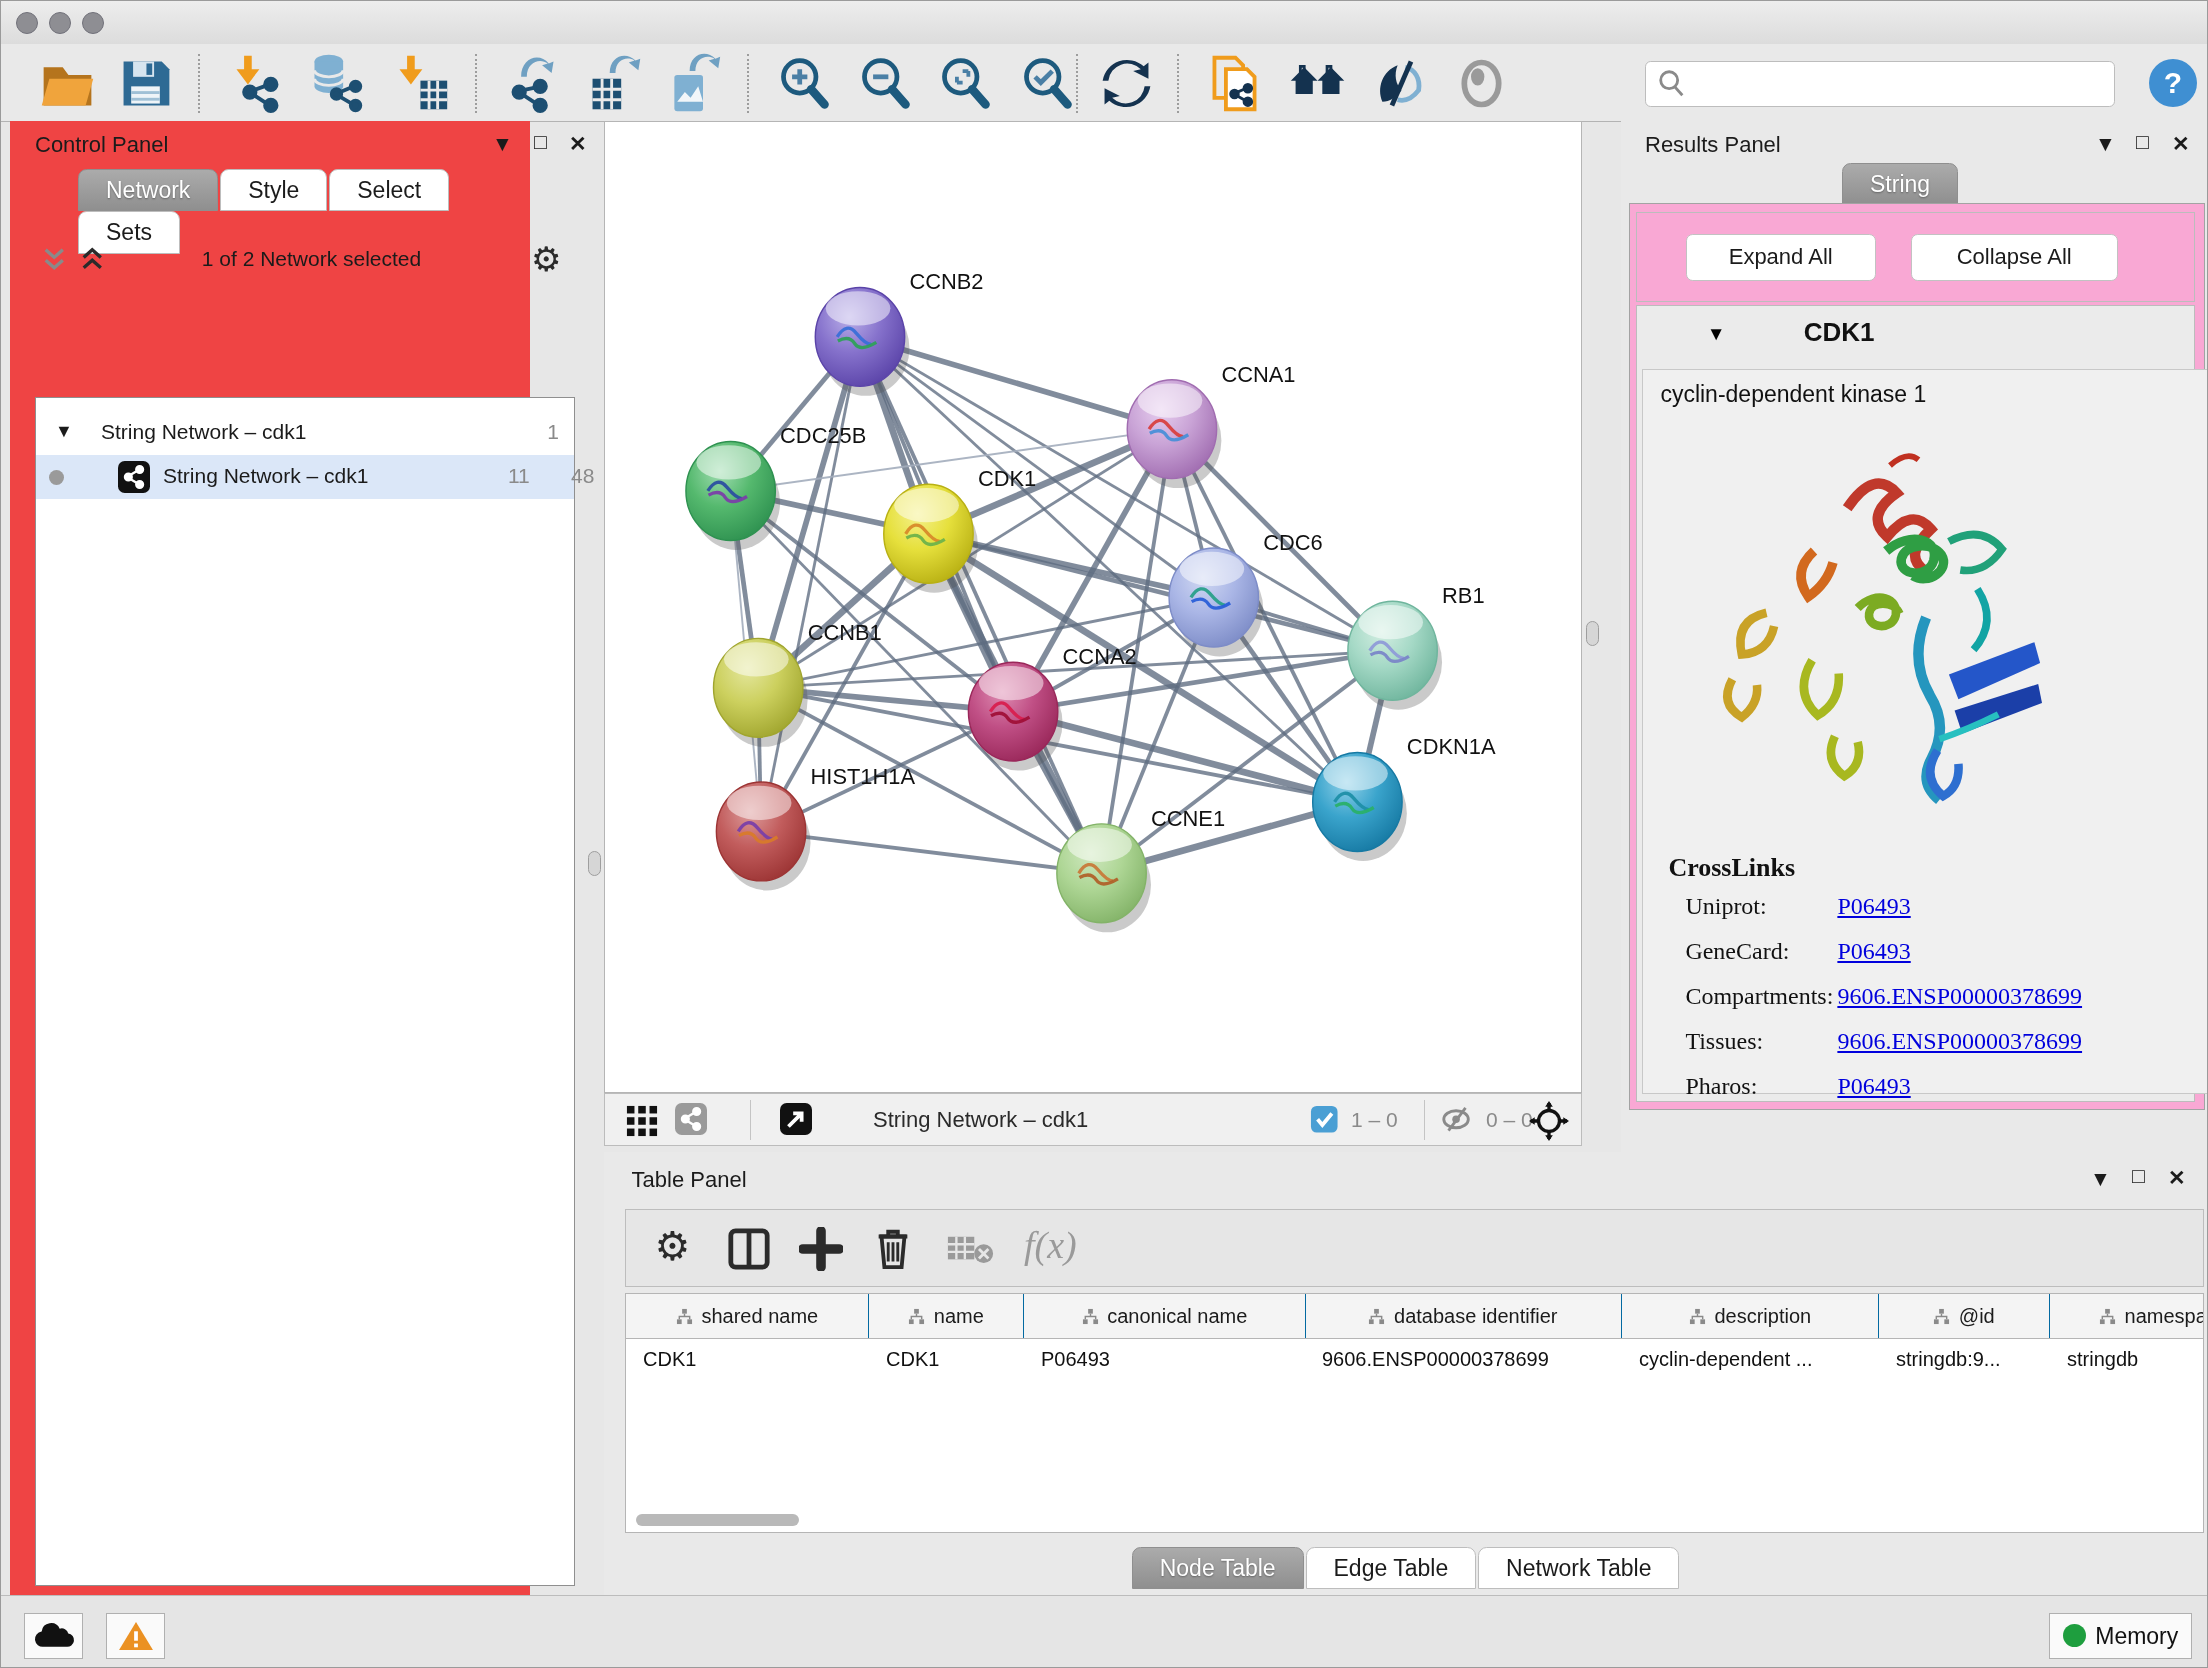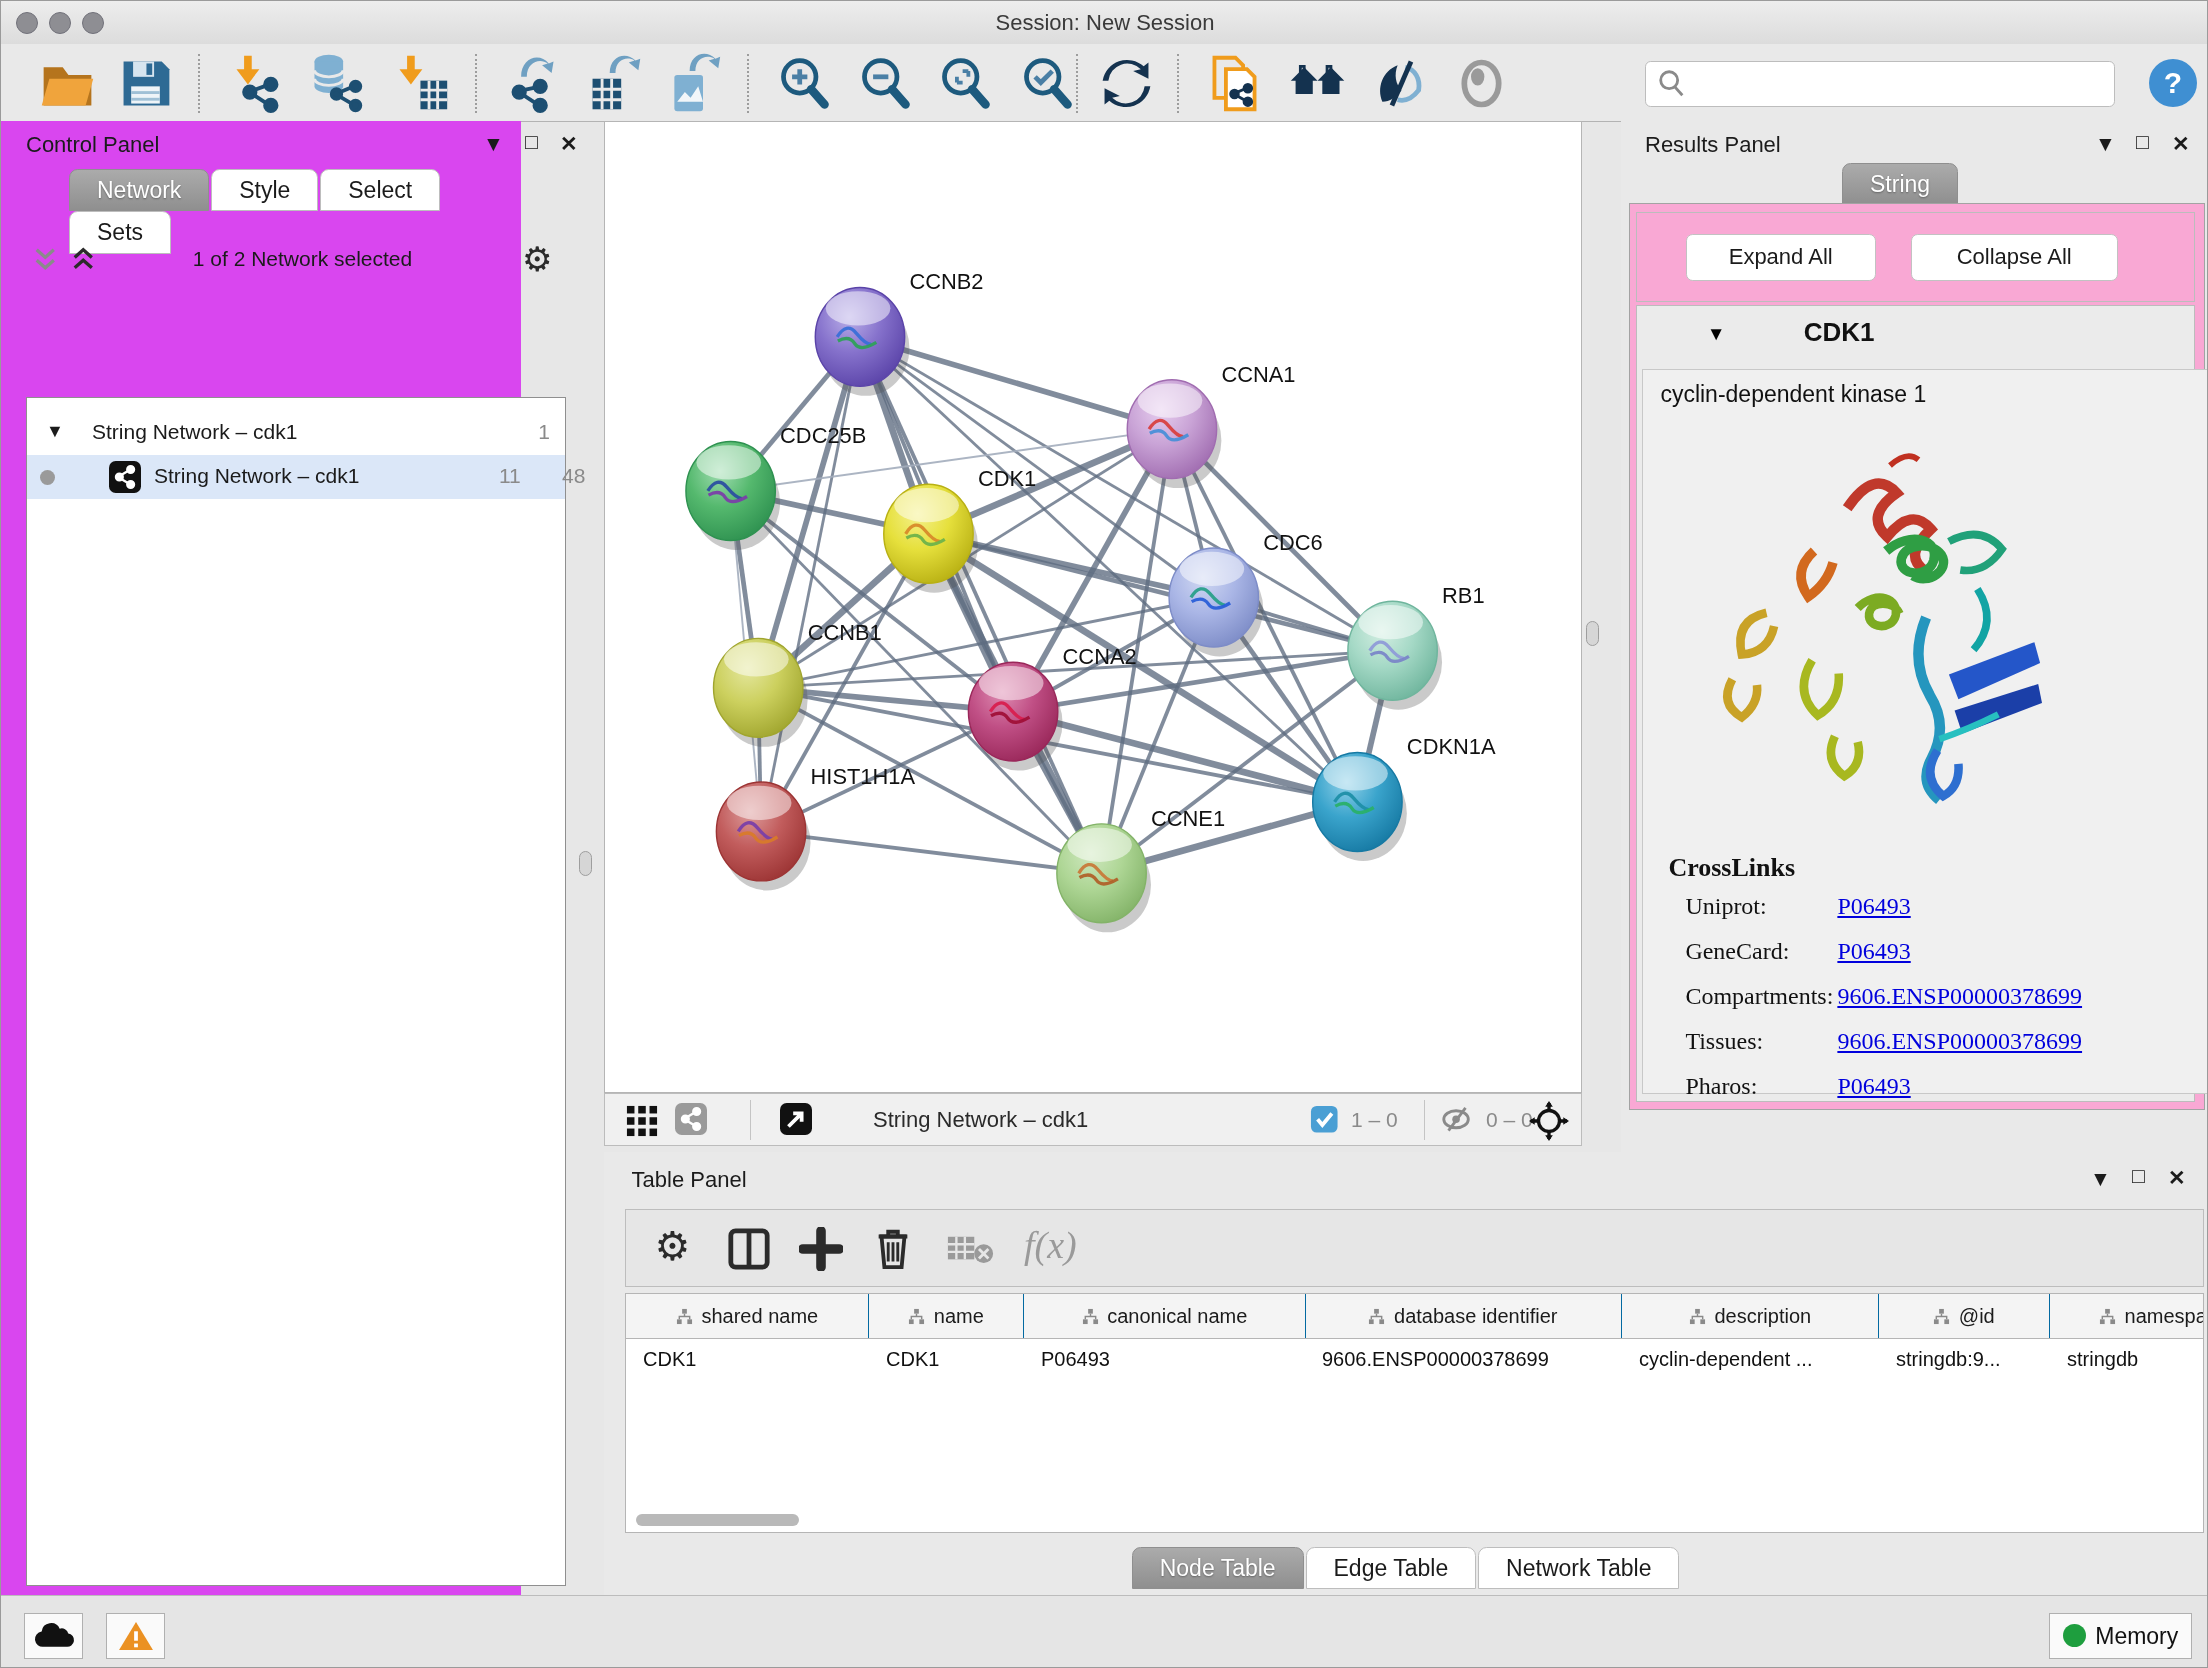--- a/index.html
+++ b/index.html
@@ -82,21 +82,20 @@
 </style>
 </head>
 <body>
 
 <div class="app">
 
   <div class="titlebar">
     <span class="tl" style="left:15px"></span>
     <span class="tl" style="left:48px"></span>
     <span class="tl" style="left:81px"></span>
-    <div class="win-title">Session: New Session</div>
   </div>
 
   <div class="toolbar">
     <button class="tbtn" style="left:35px">
       <svg width="63" height="63" viewBox="0 0 66 66">
         <path d="M8 16 h20 l6 8 h24 v32 H8z" fill="#b5741d"></path>
         <path d="M14 28 h46 l-8 28 H6z" fill="#f0a43c"></path>
       </svg>
       </button>
     <button class="tbtn" style="left:113px">
@@ -245,21 +244,21 @@
     <div class="searchbox">
       <svg width="32" height="32" viewBox="0 0 34 34" style="position:absolute;left:9.5px;top:5.7px">
         <circle cx="14" cy="13" r="9" fill="none" stroke="#8a8a8a" stroke-width="3"></circle>
         <path d="M20 20 L28 29" stroke="#8a8a8a" stroke-width="3"></path>
       </svg>
       <span></span>
     </div>
     <button class="helpbtn"><span>?</span></button>
   </div>
 
-  <div class="abs" style="left:0;top:120px;width:520px;height:1474px;background:#d946ef">
+  <div class="abs" style="left:9px;top:120px;width:520px;height:1474px;background:#ef4444">
     <span class="abs phead-title" style="left:25px;top:11.4px">Control Panel</span>
     <span class="abs pbtn" style="left:465px;top:11.4px">▼</span>
     <span class="abs pbtn" style="left:507px;top:8.6px">□</span>
     <span class="abs pbtn" style="left:542px;top:10.5px;font-weight:bold">✕</span>
 
     <div class="abs" style="left:68px;top:48px" id="cp-tabs"><span class="tab active">Network</span><span class="tab">Style</span><span class="tab">Select</span><span class="tab">Sets</span></div>
 
     <div class="abs" style="left:0;top:112px;width:603px;height:55px">
       <svg class="abs" style="left:30px;top:13.3px" width="28.5" height="28.5" viewBox="0 0 30 30">
         <path d="M6 4 l9 8 9,-8 M6 15 l9 8 9,-8" stroke="#8a8a8a" stroke-width="3.5" fill="none"></path>

